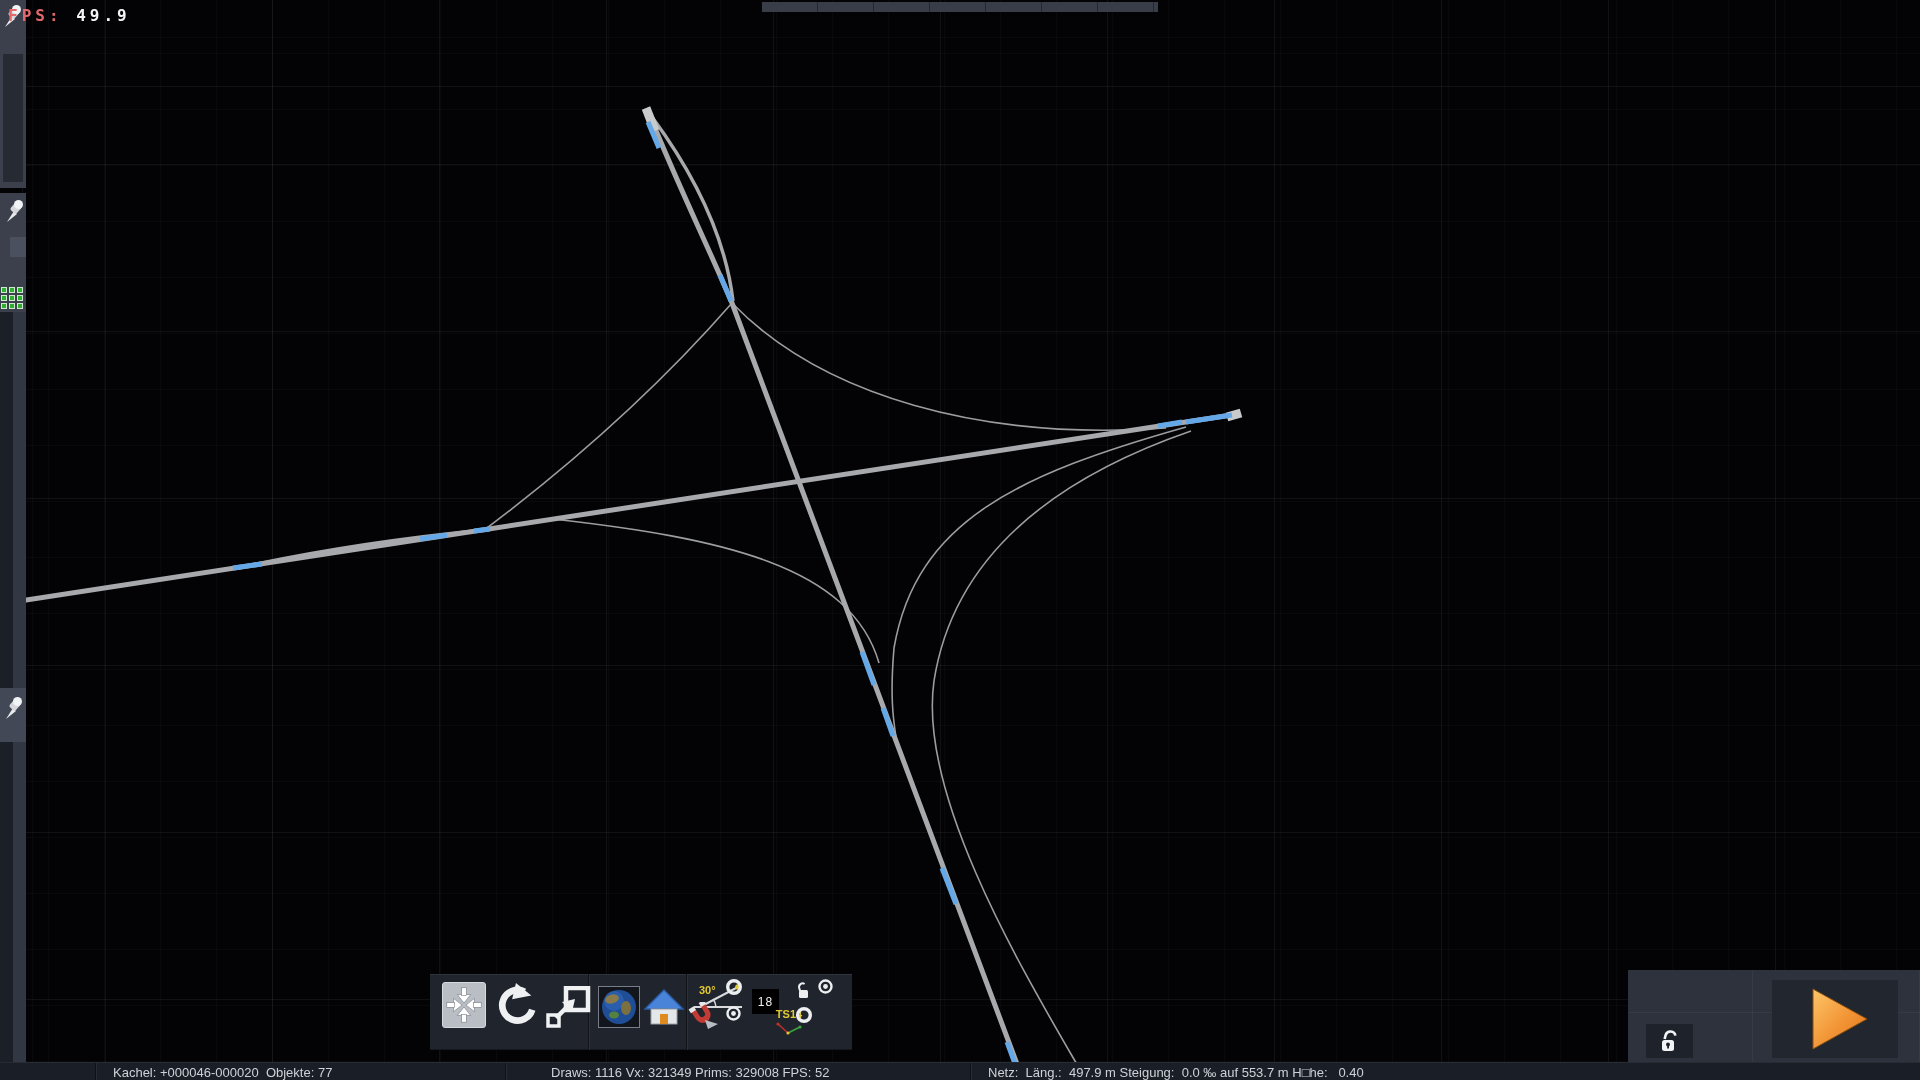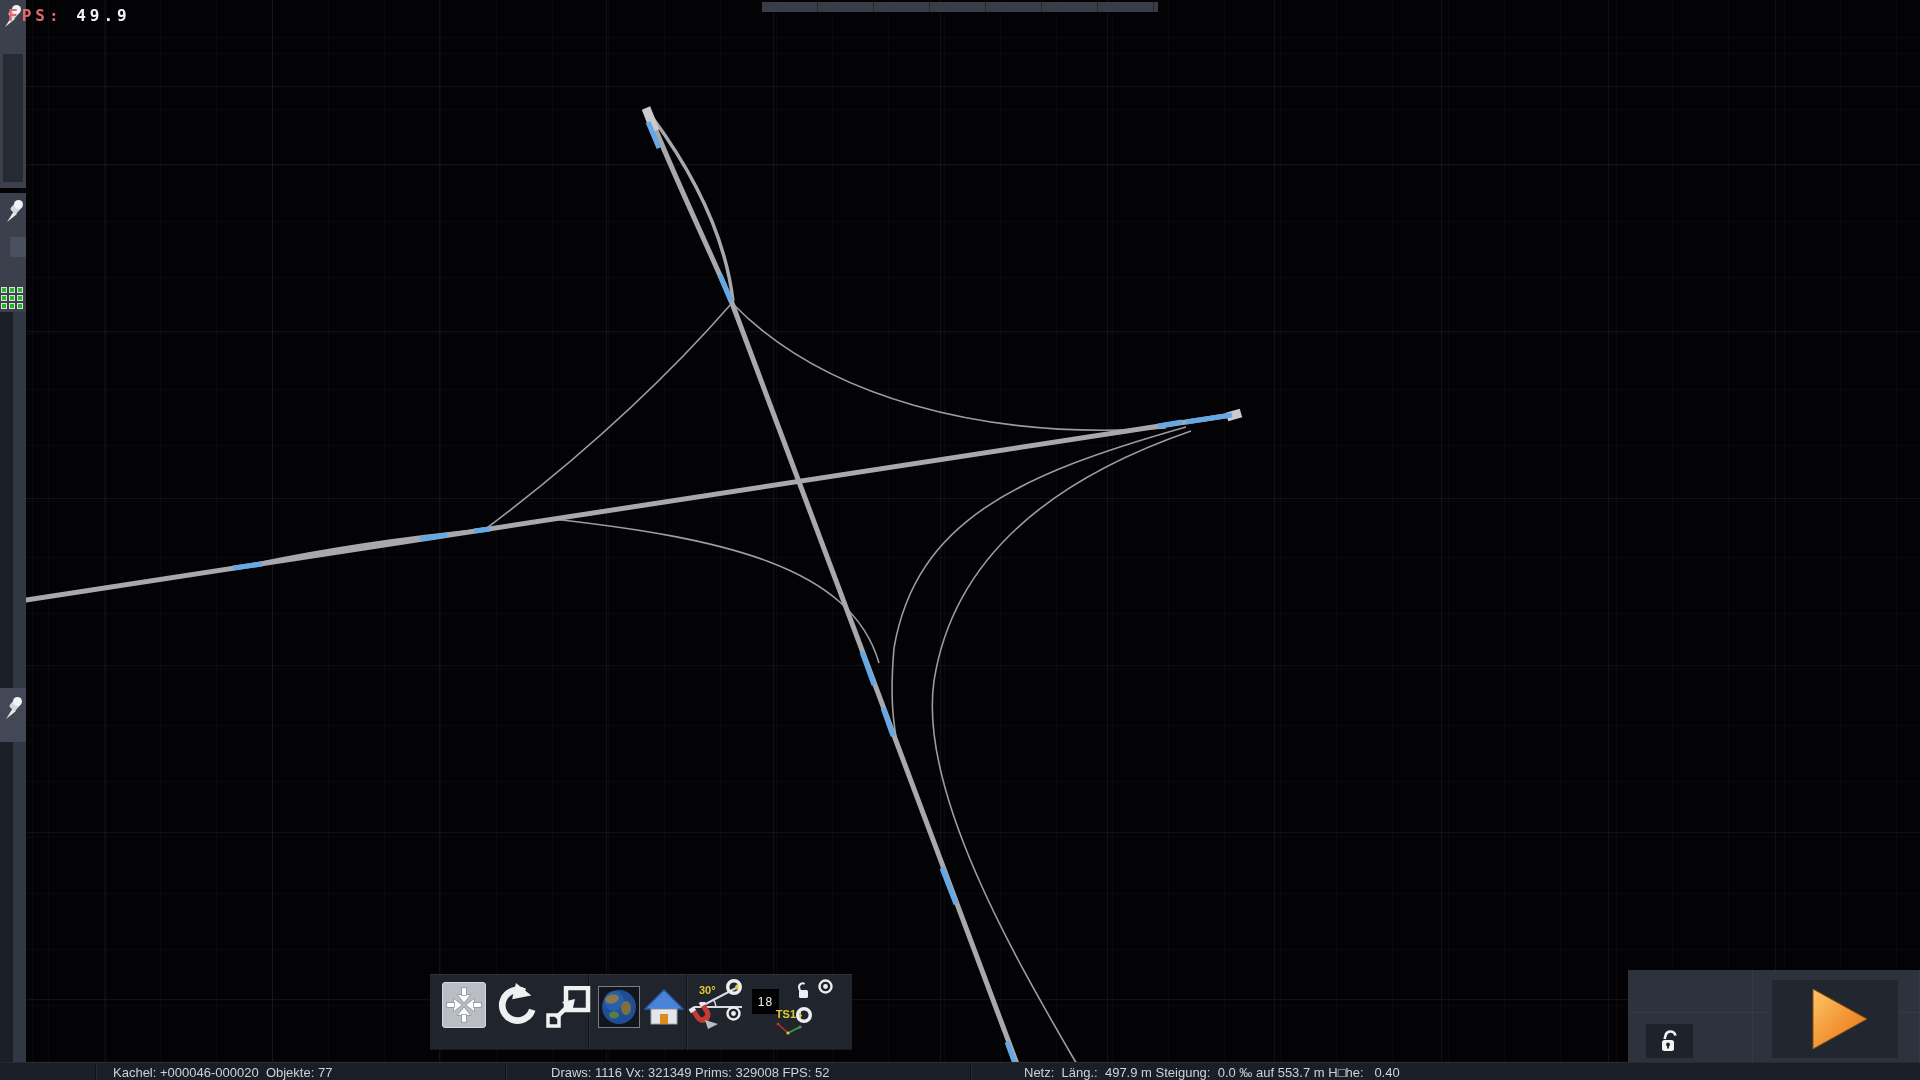--- a/index.html
+++ b/index.html
@@ -292,16 +292,16 @@
       </svg>
     </div>
   </div>
 
   <div class="statusbar">
     <div class="seam" style="left:95px;"></div>
     <div class="seam" style="left:505px;"></div>
     <div class="seam" style="left:970px;"></div>
     <span style="left:113px;">Kachel: +000046-000020  Objekte: 77</span>
     <span style="left:520px;margin-left:31px;">Draws: 1116 Vx: 321349 Prims: 329008 FPS: 52</span>
-    <span style="left:1024px;">Netz:  Läng.:  497.9 m Steigung:  0.0 ‰ auf 553.7 m H□he:   0.40</span>
+    <span style="left:988px;">Netz:  Läng.:  497.9 m Steigung:  0.0 ‰ auf 553.7 m H□he:   0.40</span>
   </div>
 
 </div>
 
 </body></html>

